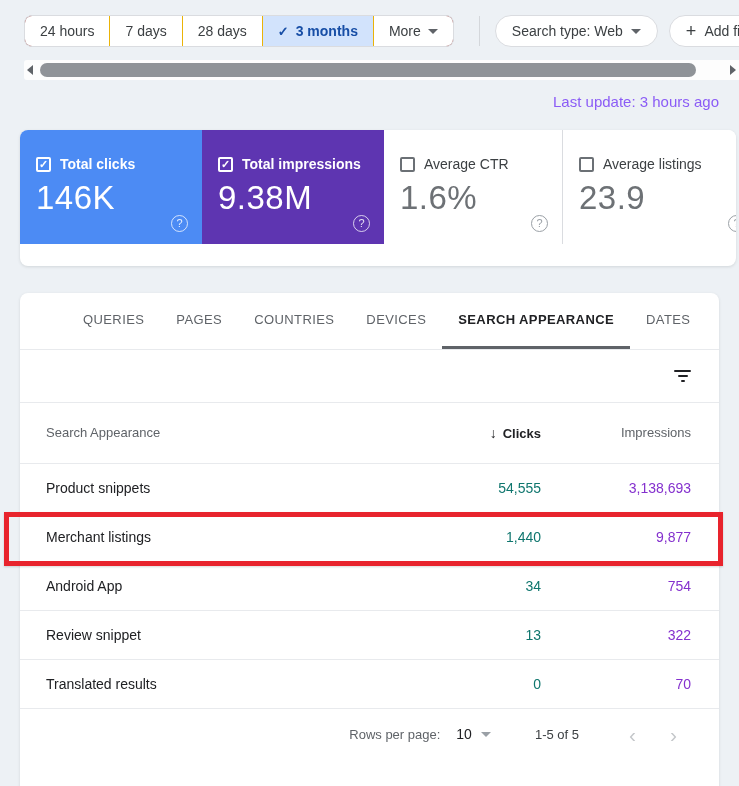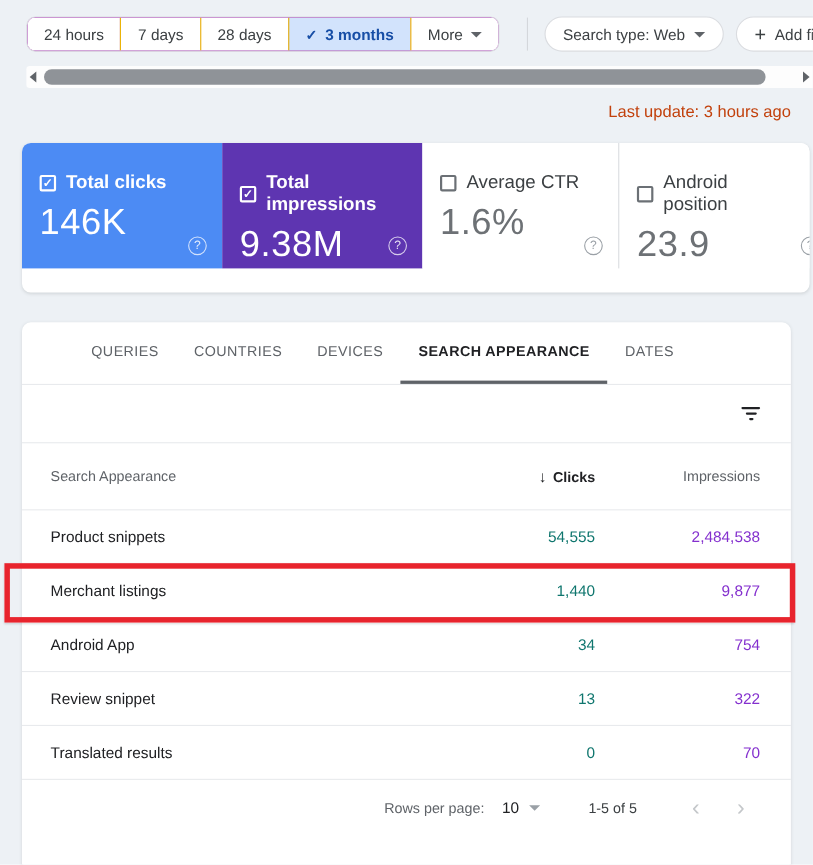--- a/index.html
+++ b/index.html
@@ -7,21 +7,21 @@
   body {
     position:relative; overflow:hidden;
     background:#edf1f5;
     font-family:"Liberation Sans", sans-serif;
     color:#202124;
   }
 
   
   .toolbar { position:absolute; left:24px; top:15px; display:flex; align-items:center; }
   .seg-group {
-    display:flex; height:32px; background:#a21caf;
+    display:flex; height:32px; background:#7f1d1d;
     border:1px solid #dadce0; border-radius:8px; overflow:hidden;
   }
   .seg {
     display:flex; align-items:center; justify-content:center; gap:7px;
     padding:0 15px; font-size:14px; color:#3c4043; background:#fff;
     border:none; border-left:1px solid #eab308; cursor:pointer; white-space:nowrap;
     font-family:inherit;
   }
   .seg:first-child { border-left:none; }
   .seg.selected { background:#d2e3fc; color:#174ea6; font-weight:bold; }
@@ -54,21 +54,21 @@
   .hscroll .arrow-left  { left:3px;  border-right:6px solid #5f6368; }
   .hscroll .arrow-right { right:3px; border-left:6px solid #5f6368; }
   .hscroll .thumb {
     position:absolute; left:16px; top:3px; width:656px; height:14px;
     background:#8f9398; border-radius:7px; cursor:grab;
   }
 
   
   .last-update {
     position:absolute; top:93px; right:20px;
-    font-size:15px; color:#c2410c;
+    font-size:15px; color:#8b5cf6;
   }
 
   
   .cards-panel {
     position:absolute; left:20px; top:130px; width:716px; height:136px;
     background:#fff; border-radius:8px; overflow:hidden;
     box-shadow:0 1px 3px rgba(60,64,67,.15);
     display:flex;
   }
   .card { position:relative; height:114px; padding:16px 16px 0 16px; cursor:pointer; }
@@ -77,21 +77,21 @@
   .card.ctr         { width:178px; background:#fff; }
   .card.position    { flex:1; background:#fff; border-left:1px solid #dadce0; }
   .card-top { display:flex; align-items:center; gap:9px; margin-top:10px; }
   .cbox {
     width:15px; height:15px; border-radius:2px; flex:0 0 auto;
     display:flex; align-items:center; justify-content:center;
     font-size:11px; font-weight:bold; cursor:pointer;
   }
   .card.clicks .cbox, .card.impressions .cbox { border:2px solid #fff; color:#fff; }
   .card.ctr .cbox, .card.position .cbox { border:2px solid #6b7075; color:transparent; }
-  .card-label { font-size:17px; font-weight:bold; }
+  .card-label { font-size:14px; font-weight:bold; }
   .card.clicks .card-label, .card.impressions .card-label { color:#fff; }
   .card.ctr .card-label, .card.position .card-label { color:#3c4043; font-weight:normal; }
   .card-value { margin-top:7px; font-size:33px; letter-spacing:.5px; }
   .card.clicks .card-value, .card.impressions .card-value { color:#fff; }
   .card.ctr .card-value, .card.position .card-value { color:#6d7175; }
   .help {
     position:absolute; right:14px; bottom:12px; width:17px; height:17px;
     border-radius:50%; font-size:11px; line-height:15px; text-align:center; cursor:pointer;
   }
   .card.clicks .help, .card.impressions .help { border:1px solid rgba(255,255,255,.75); color:rgba(255,255,255,.85); }
@@ -218,31 +218,32 @@
     <div class="card-top">
       <span class="cbox"></span>
       <span class="card-label">Average CTR</span>
     </div>
     <div class="card-value">1.6%</div>
     <span class="help">?</span>
   </div>
   <div class="card position">
     <div class="card-top">
       <span class="cbox"></span>
-      <span class="card-label">Android position</span>
+      <span class="card-label">Average listings</span>
     </div>
     <div class="card-value">23.9</div>
     <span class="help">?</span>
   </div>
 </div>
 
 <div class="table-panel">
 
   <div class="tabs-row">
     <div class="tab">QUERIES</div>
+    <div class="tab">PAGES</div>
     <div class="tab">COUNTRIES</div>
     <div class="tab">DEVICES</div>
     <div class="tab active">SEARCH APPEARANCE</div>
     <div class="tab">DATES</div>
   </div>
 
   <div class="filter-row">
     <span class="filter-icon">
         <i></i>
         <i></i>
@@ -255,21 +256,21 @@
     <span class="th-clicks">
       <span class="sort-arrow">↓</span>
       <span>Clicks</span>
     </span>
     <span class="th-imp">Impressions</span>
   </div>
 
   <div class="trow">
     <span class="td-name">Product snippets</span>
     <span class="td-clicks">54,555</span>
-    <span class="td-imp">2,484,538</span>
+    <span class="td-imp">3,138,693</span>
   </div>
   <div class="trow">
     <span class="td-name">Merchant listings</span>
     <span class="td-clicks">1,440</span>
     <span class="td-imp">9,877</span>
   </div>
   <div class="trow">
     <span class="td-name">Android App</span>
     <span class="td-clicks">34</span>
     <span class="td-imp">754</span>

